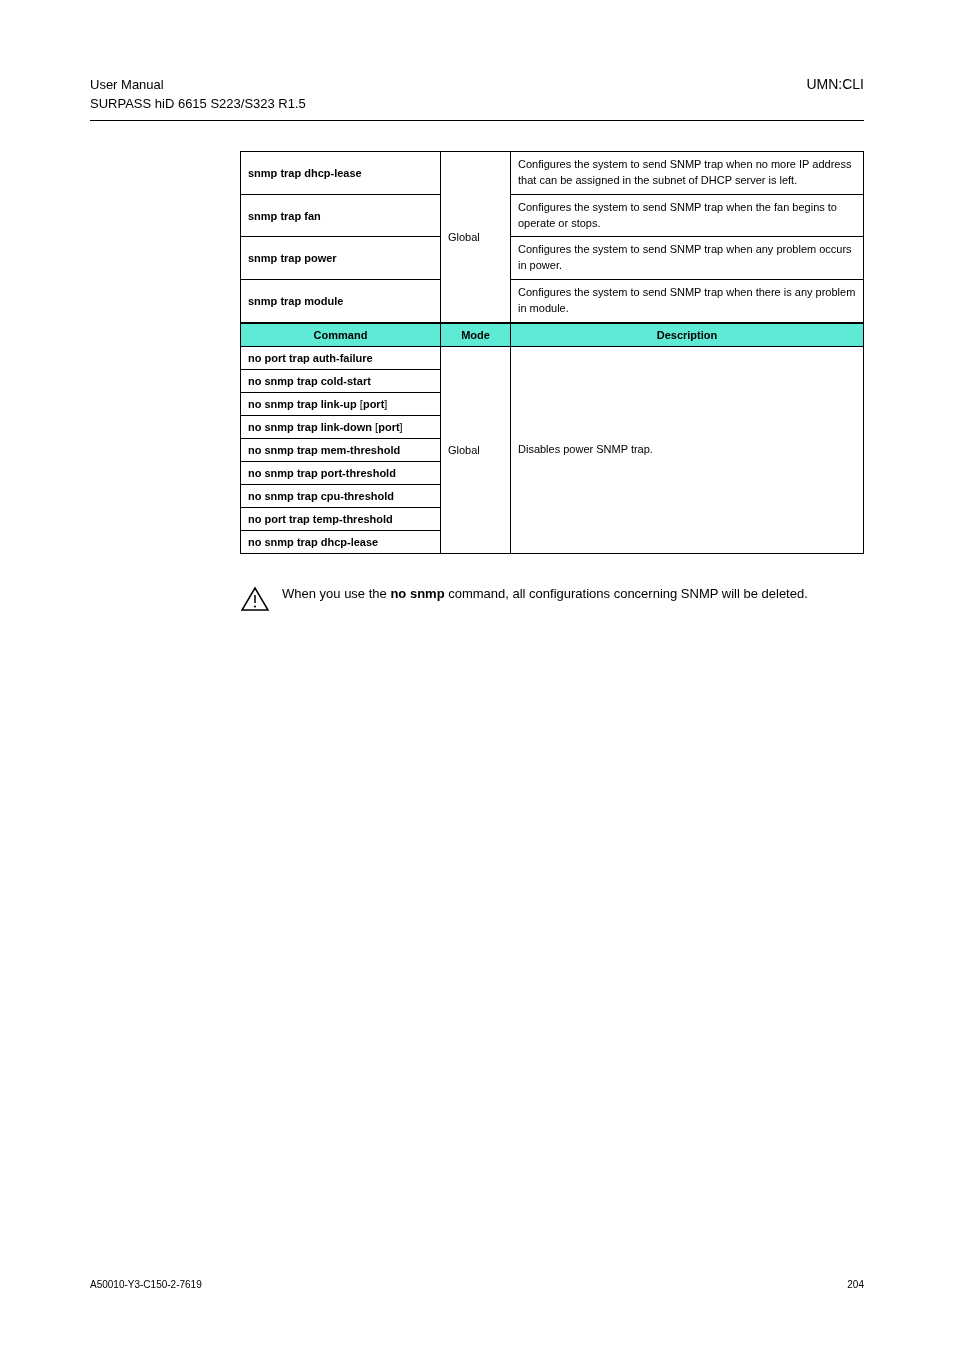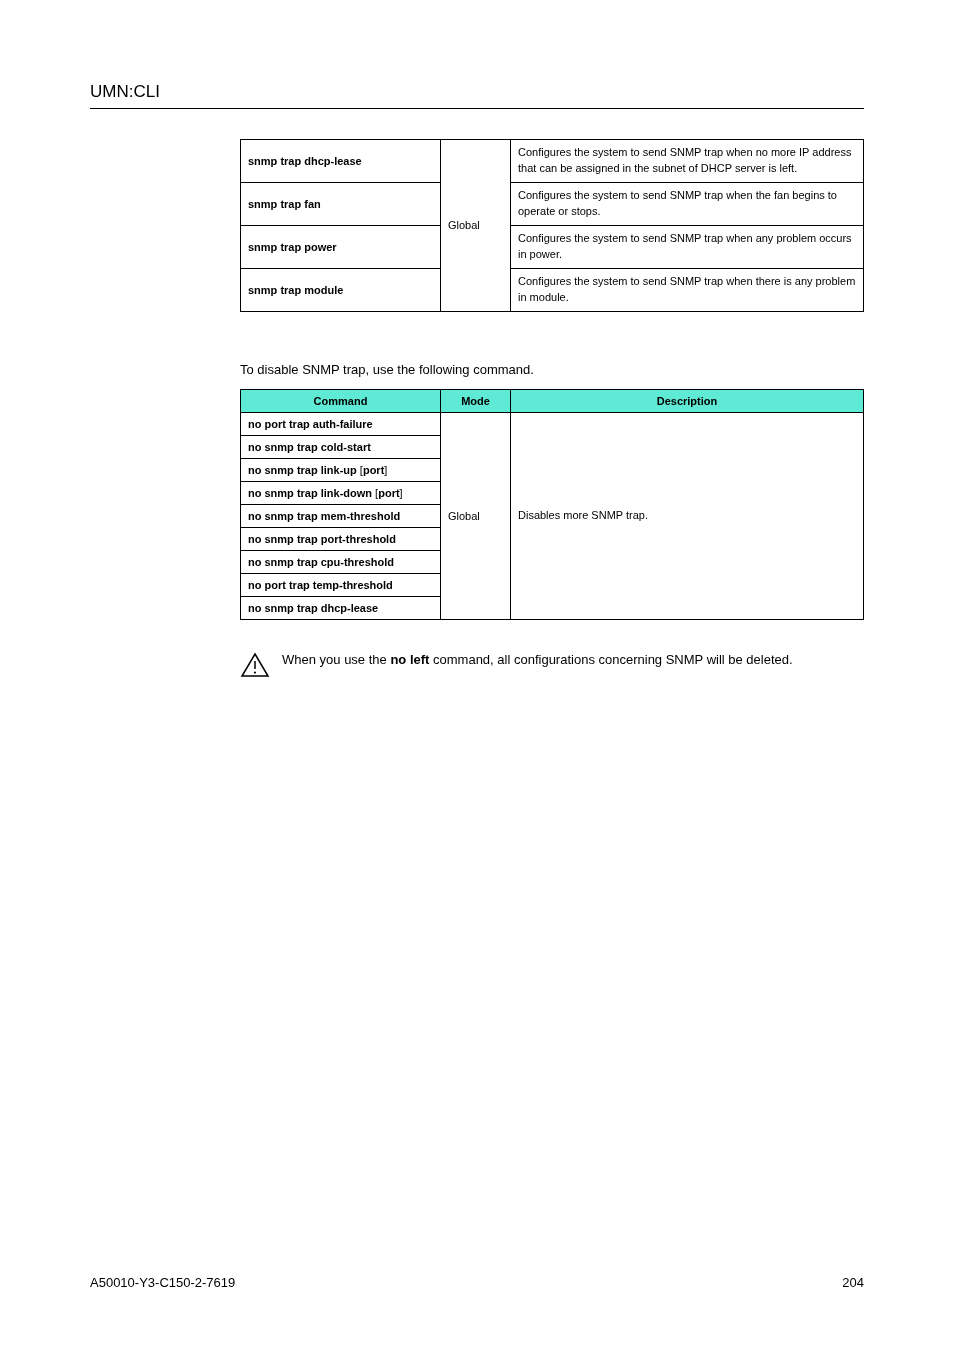--- a/index.html
+++ b/index.html
@@ -21,22 +21,21 @@
       display: flex;
       justify-content: space-between;
       align-items: flex-start;
       margin-bottom: 6px;
     }
     .header-left {
       font-size: 13px;
       line-height: 1.45;
     }
     .header-right {
-      font-size: 17px;
-      margin-top: 6px;
+      font-size: 14px;
     }
     .hr {
       border: none;
       border-top: 1px solid #000;
       margin-top: 4px;
       margin-bottom: 30px;
     }
     .content-area {
       margin-left: 150px;
       width: 624px;
@@ -93,31 +92,35 @@
       line-height: 1.5;
       text-align: justify;
     }
     .footer {
       position: absolute;
       bottom: 60px;
       left: 90px;
       right: 90px;
       display: flex;
       justify-content: space-between;
-      font-size: 13px;
+      font-size: 10px;
     }
     .desc-justify {
       text-align: justify;
       line-height: 1.45;
     }
   </style>
 </head>
 <body>
 
 <div class="header">
+  <div class="header-left">
+    <div>User Manual</div>
+    <div>SURPASS hiD 6615 S223/S323 R1.5</div>
+  </div>
   <div class="header-right">UMN:CLI</div>
 </div>
 <hr class="hr">
 
 <div class="content-area">
 
   <table class="cmd-table">
     <tbody>
         <tr>
       <td class="col-cmd cmd-bold">snmp trap dhcp-lease</td>
@@ -132,33 +135,32 @@
       <td class="col-cmd cmd-bold">snmp trap power</td>
       <td class="col-desc desc-justify">Configures the system to send SNMP trap when any problem occurs in power.</td>
     </tr>
     <tr>
       <td class="col-cmd cmd-bold">snmp trap module</td>
       <td class="col-desc desc-justify">Configures the system to send SNMP trap when there is any problem in module.</td>
     </tr>
   </tbody>
     </table>
 
-  <p class="intro-text">To disable SNMP trap, use the following command.</p>
 
   <table class="cmd-table">
     <tbody>
         <tr>
       <th class="col-cmd">Command</th>
       <th class="col-mode">Mode</th>
       <th>Description</th>
     </tr>
     <tr>
       <td class="col-cmd"><span class="cmd-bold">no port trap auth-failure</span></td>
       <td class="col-mode col-mode-cell" rowspan="9">Global</td>
-      <td class="col-desc desc-justify" rowspan="9">Disables more SNMP trap.</td>
+      <td class="col-desc desc-justify" rowspan="9">Disables power SNMP trap.</td>
     </tr>
     <tr>
           <td class="col-cmd"><span class="cmd-bold">no snmp trap cold-start</span></td>
         </tr>
     <tr>
           <td class="col-cmd"><span class="cmd-bold">no snmp trap link-up</span><span> [</span><span class="cmd-bold">port</span><span>]</span></td>
         </tr>
     <tr>
           <td class="col-cmd"><span class="cmd-bold">no snmp trap link-down</span><span> [</span><span class="cmd-bold">port</span><span>]</span></td>
         </tr>
@@ -182,21 +184,21 @@
 
   <div class="info-block">
     <div class="info-icon">
       <svg width="30" height="26" viewBox="0 0 30 26">
         <polygon points="15,2 28,24 2,24" fill="none" stroke="#000" stroke-width="1.5"></polygon>
         <line x1="15" y1="9" x2="15" y2="17" stroke="#000" stroke-width="1.5"></line>
         <circle cx="15" cy="20.5" r="1.1" fill="#000"></circle>
       </svg>
     </div>
     <div class="info-text">
-      <span>When you use the </span><span class="cmd-bold">no left</span><span> command, all configurations concerning SNMP will be deleted.</span>
+      <span>When you use the </span><span class="cmd-bold">no snmp</span><span> command, all configurations concerning SNMP will be deleted.</span>
     </div>
   </div>
 
 </div>
 
 <div class="footer">
   <span>A50010-Y3-C150-2-7619</span>
   <span>204</span>
 </div>
 

